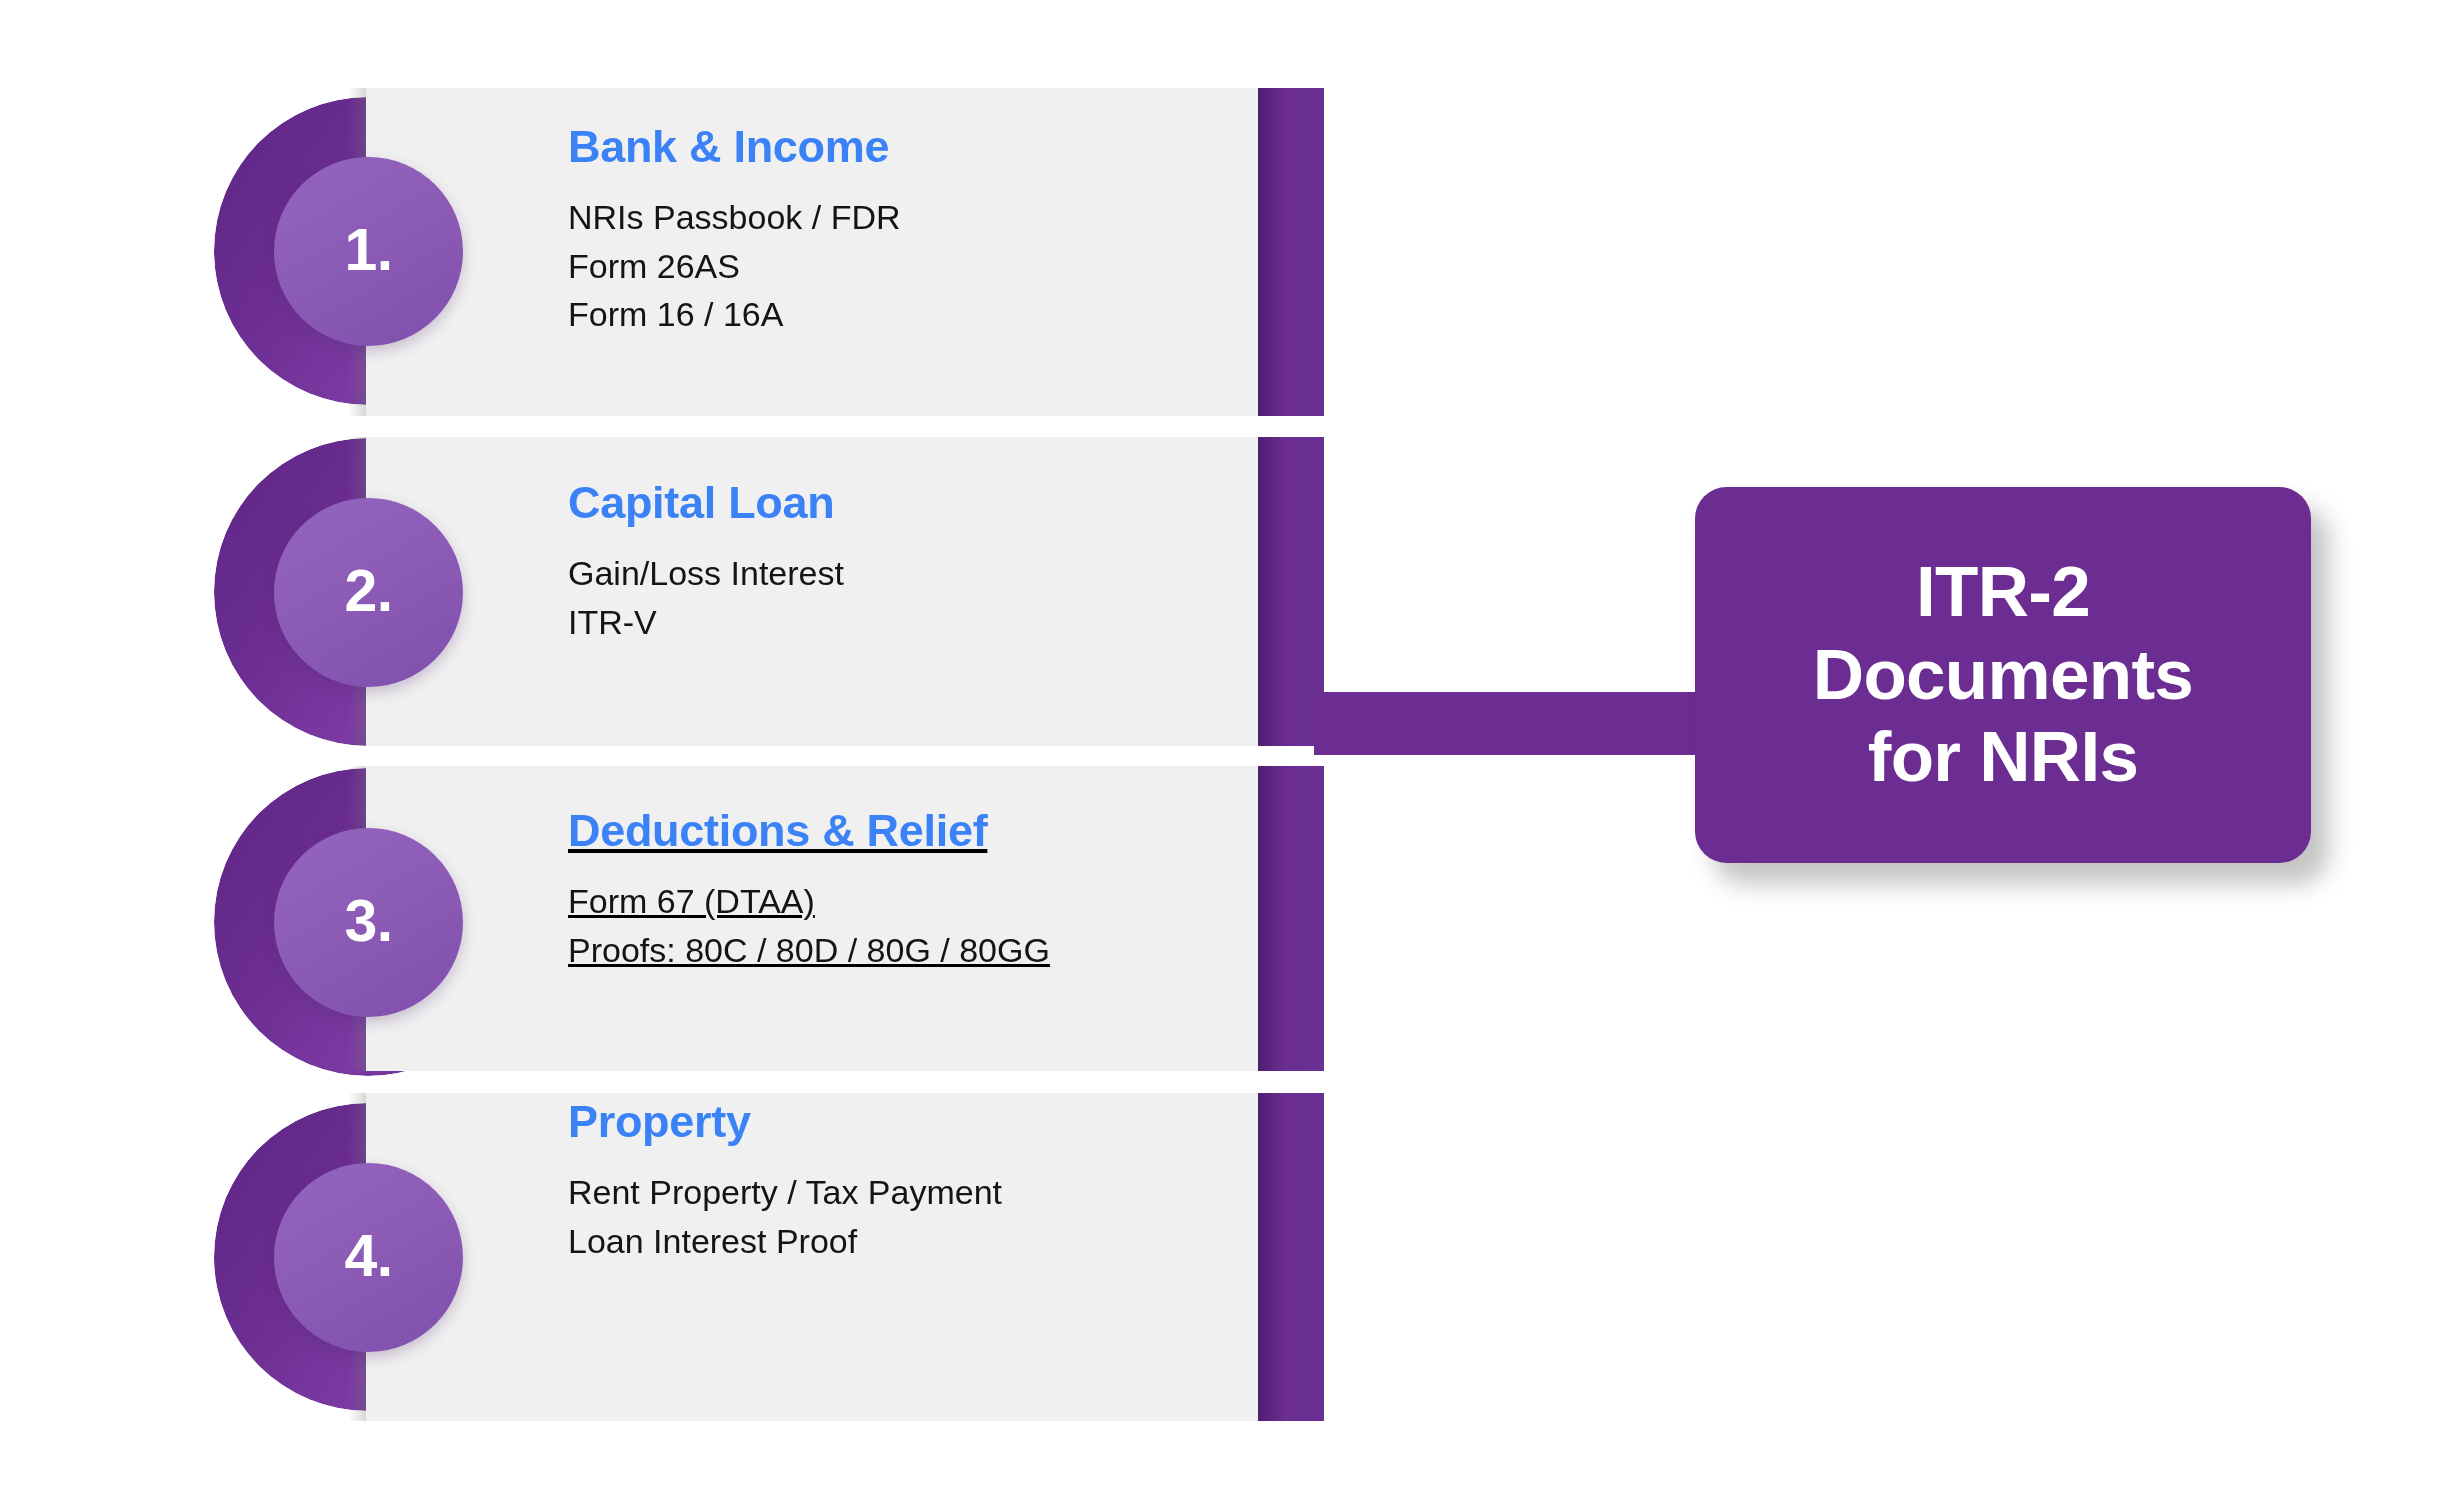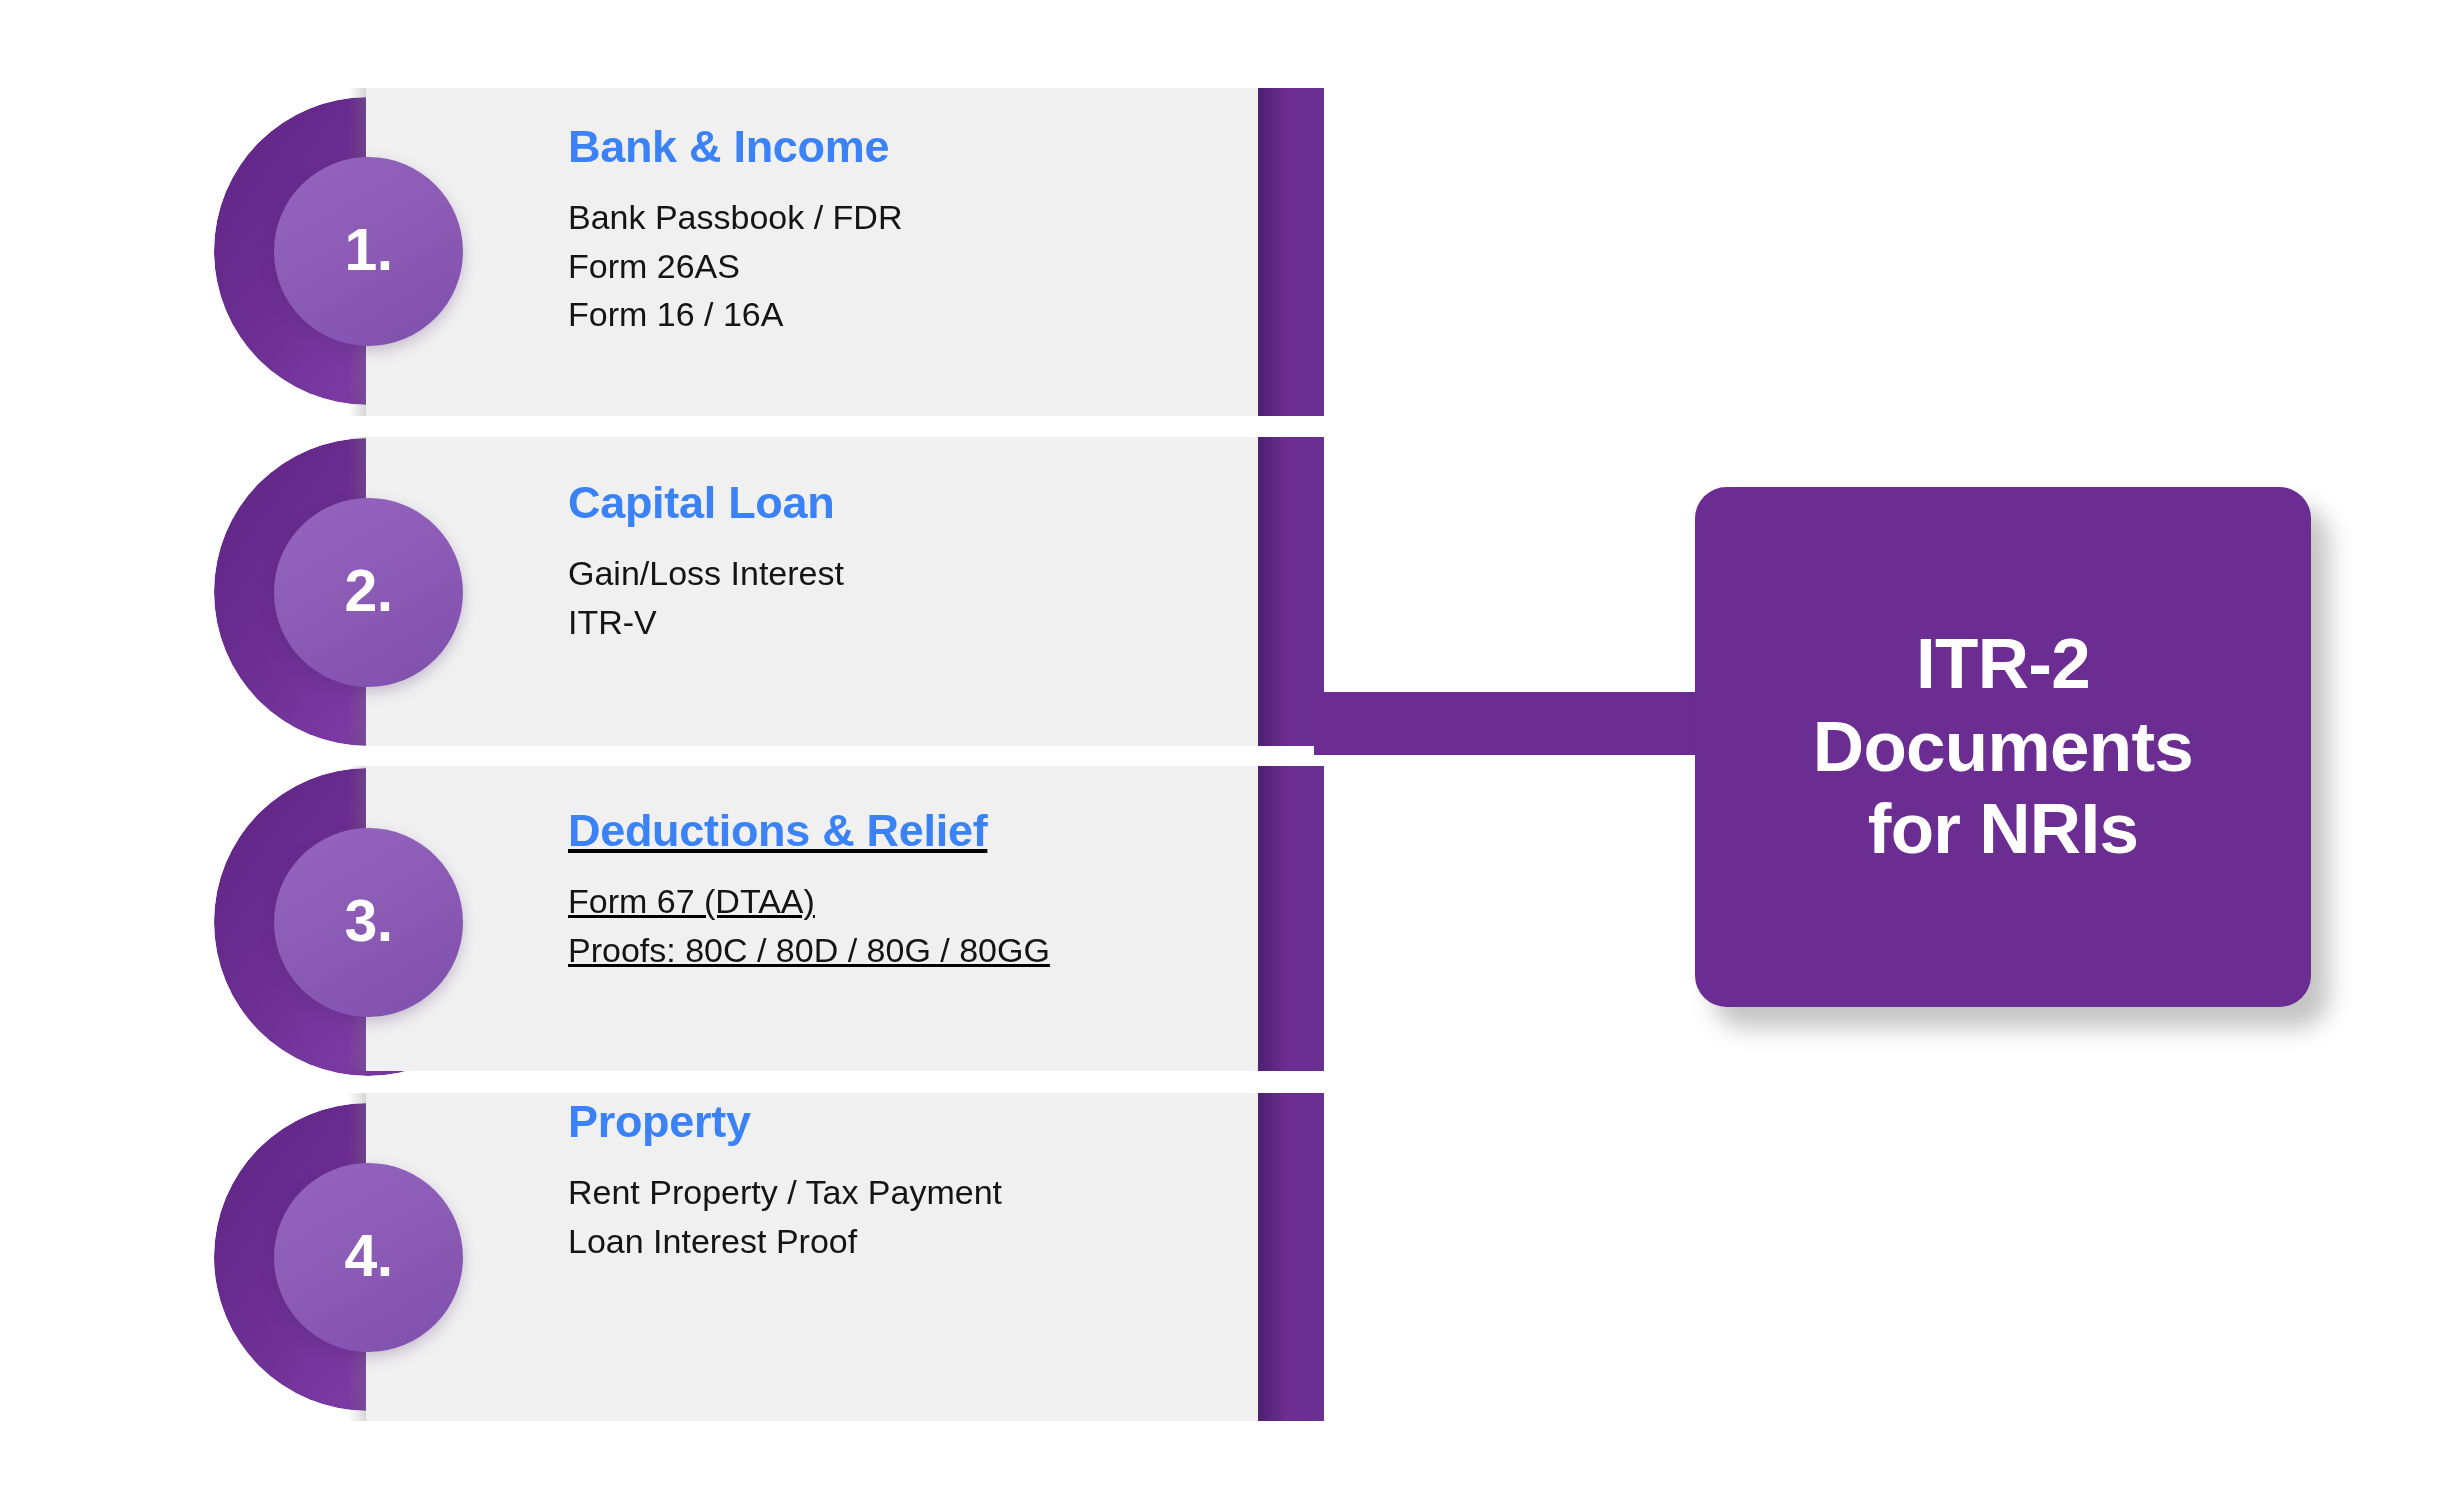--- a/index.html
+++ b/index.html
@@ -135,21 +135,21 @@
     <div class="badge" style="left:214px;top:97px;width:308px;height:308px;">
       <div class="ring"></div>
     </div>
     <div class="circle" style="left:274px;top:157px;width:189px;height:189px;">
       <span>1.</span>
     </div>
 
     <div class="content" style="top:123px;">
       <div class="heading">Bank &amp; Income</div>
       <div class="lines">
-        <div>Bank Passbook / FDR</div>
+        <div>NRIs Passbook / FDR</div>
         <div>Form 26AS</div>
         <div>Form 16 / 16A</div>
       </div>
     </div>
   </div>
 
   <div class="row">
     <div class="panel" style="top:437px;height:309px;"></div>
     <div class="spine" style="top:437px;height:309px;"></div>
 
@@ -204,21 +204,21 @@
       <div class="heading">Property</div>
       <div class="lines">
         <div>Rent Property / Tax Payment</div>
         <div>Loan Interest Proof</div>
       </div>
     </div>
   </div>
 
   <div class="connector" style="left:1314px;top:692px;width:397px;height:63px;"></div>
 
-  <div class="card" style="left: 1695px; top: 487px; width: 616px; height: 520px;">
+  <div class="card" style="left: 1695px; top: 487px; width: 616px; height: 376px;">
     <div class="card-title">
       <div>ITR-2</div>
       <div>Documents</div>
       <div>for NRIs</div>
     </div>
   </div>
 
 </div>
 
 

